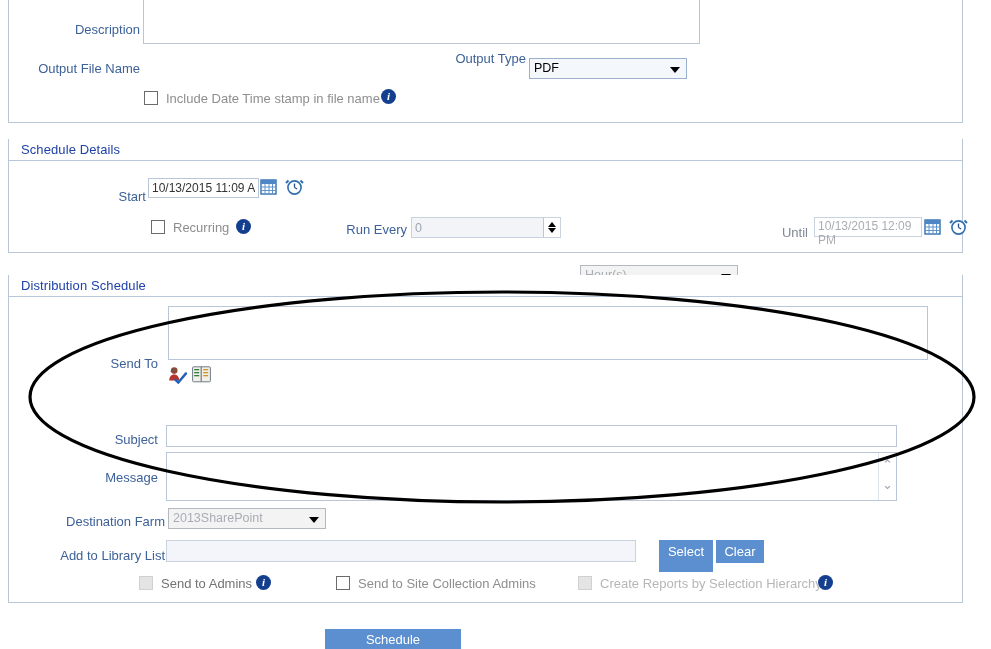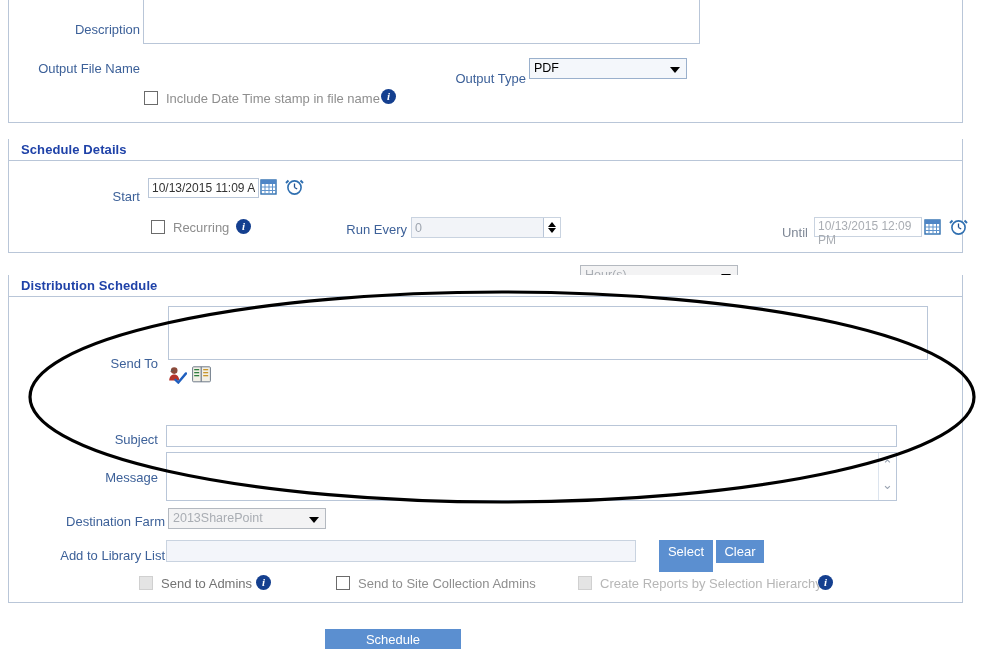--- a/index.html
+++ b/index.html
@@ -21,21 +21,21 @@
     position: absolute;
     border: 1px solid #b9c6d8;
     background: #ffffff;
   }
   .panel-header {
     position: absolute;
     top: -1px; left: 0; right: 0;
     height: 22px;
     border-bottom: 1px solid #b9c6d8;
     color: #1f42a8;
-    font-weight: bold;
+    font-weight: normal;
     font-size: 13px;
     line-height: 22px;
     padding-left: 12px;
     letter-spacing: .1px;
     background: #ffffff;
   }
 
   
   .lbl {
     position: absolute;
@@ -171,35 +171,35 @@
 <div class="page">
 
   <div class="panel" style="left:8px; top:-40px; width:955px; height:163px;">
   </div>
 
   <div class="lbl" style="left:0px; top:22px; width:140px;">Description</div>
   <textarea class="txt" style="left: 143px; top: -8px; width: 557px; height: 52px;"></textarea>
 
   <div class="lbl" style="left:0px; top:61px; width:140px;">Output File Name</div>
 
-  <div class="lbl" style="left:380px; top:71px; width:146px;">Output Type</div>
+  <div class="lbl" style="left:380px; top:51px; width:146px;">Output Type</div>
   <div class="sel" style="left:529px; top:58px; width:158px; height:21px;">
     <span>PDF</span>
     <span class="caret"></span>
   </div>
 
   <div class="cb" style="left:144px; top:91px;"></div>
   <div class="cb-label" style="left:166px; top:91px;">Include Date Time stamp in file name</div>
   <div class="info" style="left:381px; top:89px;">i</div>
 
   <div class="panel" style="left:8px; top:139px; width:955px; height:114px;">
     <div class="panel-header">Schedule Details</div>
   </div>
 
-  <div class="lbl" style="left:0px; top:189px; width:140px;">Start</div>
+  <div class="lbl" style="left:6px; top:189px; width:140px;">Start</div>
   <input class="txt" style="left: 148px; top: 178px; width: 111px; height: 20px; font-size: 12px;" value="10/13/2015 11:09 AM">
 
   <svg class="annot" style="left:260px; top:178px;" width="17" height="18" viewBox="0 0 17 18">
     <rect x="1" y="2" width="15" height="14" fill="#ffffff" stroke="#2f6fb0" stroke-width="1.4"></rect>
     <rect x="1" y="2" width="15" height="4" fill="#4f86c6"></rect>
     <g stroke="#5f93cc" stroke-width="1">
       <line x1="1" y1="9" x2="16" y2="9"></line>
         <line x1="1" y1="12.5" x2="16" y2="12.5"></line>
       <line x1="5" y1="6" x2="5" y2="16"></line>
         <line x1="9" y1="6" x2="9" y2="16"></line>

